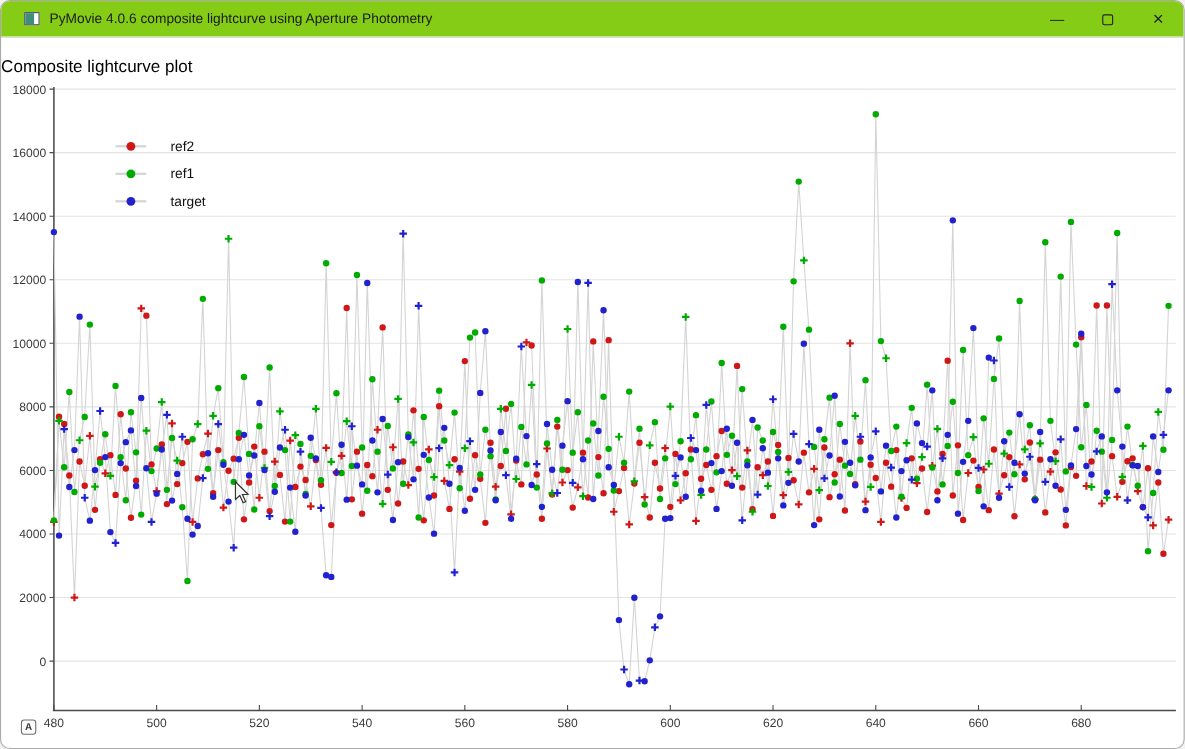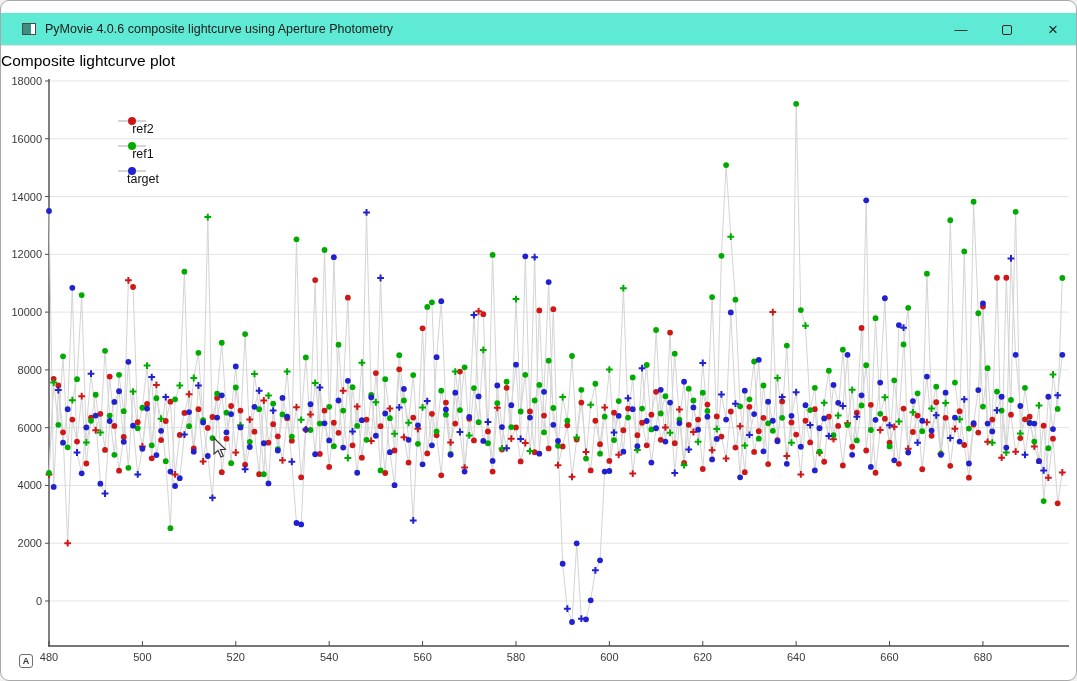--- a/index.html
+++ b/index.html
@@ -1,32 +1,32 @@
 <!DOCTYPE html>
 <html><head>
 <meta charset="utf-8">
 <style>
   * { margin:0; padding:0; box-sizing:border-box; }
   html,body { width:1077px; height:681px; background:#f1f1f1; font-family:"Liberation Sans",sans-serif; }
   .window { position:absolute; left:0; top:0; width:1077px; height:681px; background:#ffffff;
             border:1px solid #a9a9a9; border-radius:9px; overflow:hidden; }
-  .titlebar { position:absolute; left:0; top:12px; width:100%; height:33px; background:#5eead4;
+  .titlebar { position:absolute; left:0; top:0; width:100%; height:33px; background:#84cc16;
               border-bottom:1px solid #e4e4e8; display:flex; align-items:center; z-index:5; }
   .app-icon { width:14px; height:12px; margin-left:21px; position:relative; border:1px solid #4a4a4a; background:#ffffff; }
   .app-icon .fillpart { position:absolute; left:0; top:0; width:8px; height:10px; background:#3e8d7e; }
   .title-text { margin-left:9px; font-size:12.5px; color:#1b1b1b; }
   .win-controls { position:absolute; right:0; top:0; height:33px; display:flex; }
   .win-btn { width:46px; height:33px; display:flex; align-items:center; justify-content:center;
              font-size:13px; color:#222; cursor:default; }
   .maxi-box { width:10px; height:10px; border:1.2px solid #222; border-radius:2px; }
   .plot-svg { position:absolute; left:0; top:0; z-index:1; }
   .plot-title { position:absolute; left:0; top:51px; width:1077px; text-align:left;
                 font-size:15.5px; color:#000; z-index:2; }
   .legend { position:absolute; left:104px; top:119px; z-index:3; }
-  .legend-row { display:flex; align-items:center; height:25px;flex-direction:column; }
+  .legend-row { display:flex; align-items:center; height:25px; }
   .lg-marker { position:relative; width:28px; height:2px; background:#d4d4d4; }
   .lg-dot { position:absolute; left:10px; top:-3px; width:8px; height:8px; border-radius:50%; }
   .lg-label { margin-left:22px; font-size:12.5px; color:#111; }
   .auto-btn { position:absolute; left:18px; top:653px; width:14px; height:14px; z-index:3;
               border:1.6px solid #6f6f6f; border-radius:3px; background:#fcfcfc;
               font-size:9px; font-weight:bold; color:#3a3a3a; display:flex; align-items:center; justify-content:center; }
   .cursor { position:absolute; left:212px; top:436px; z-index:6; }
 </style>
 </head>
 <body>

